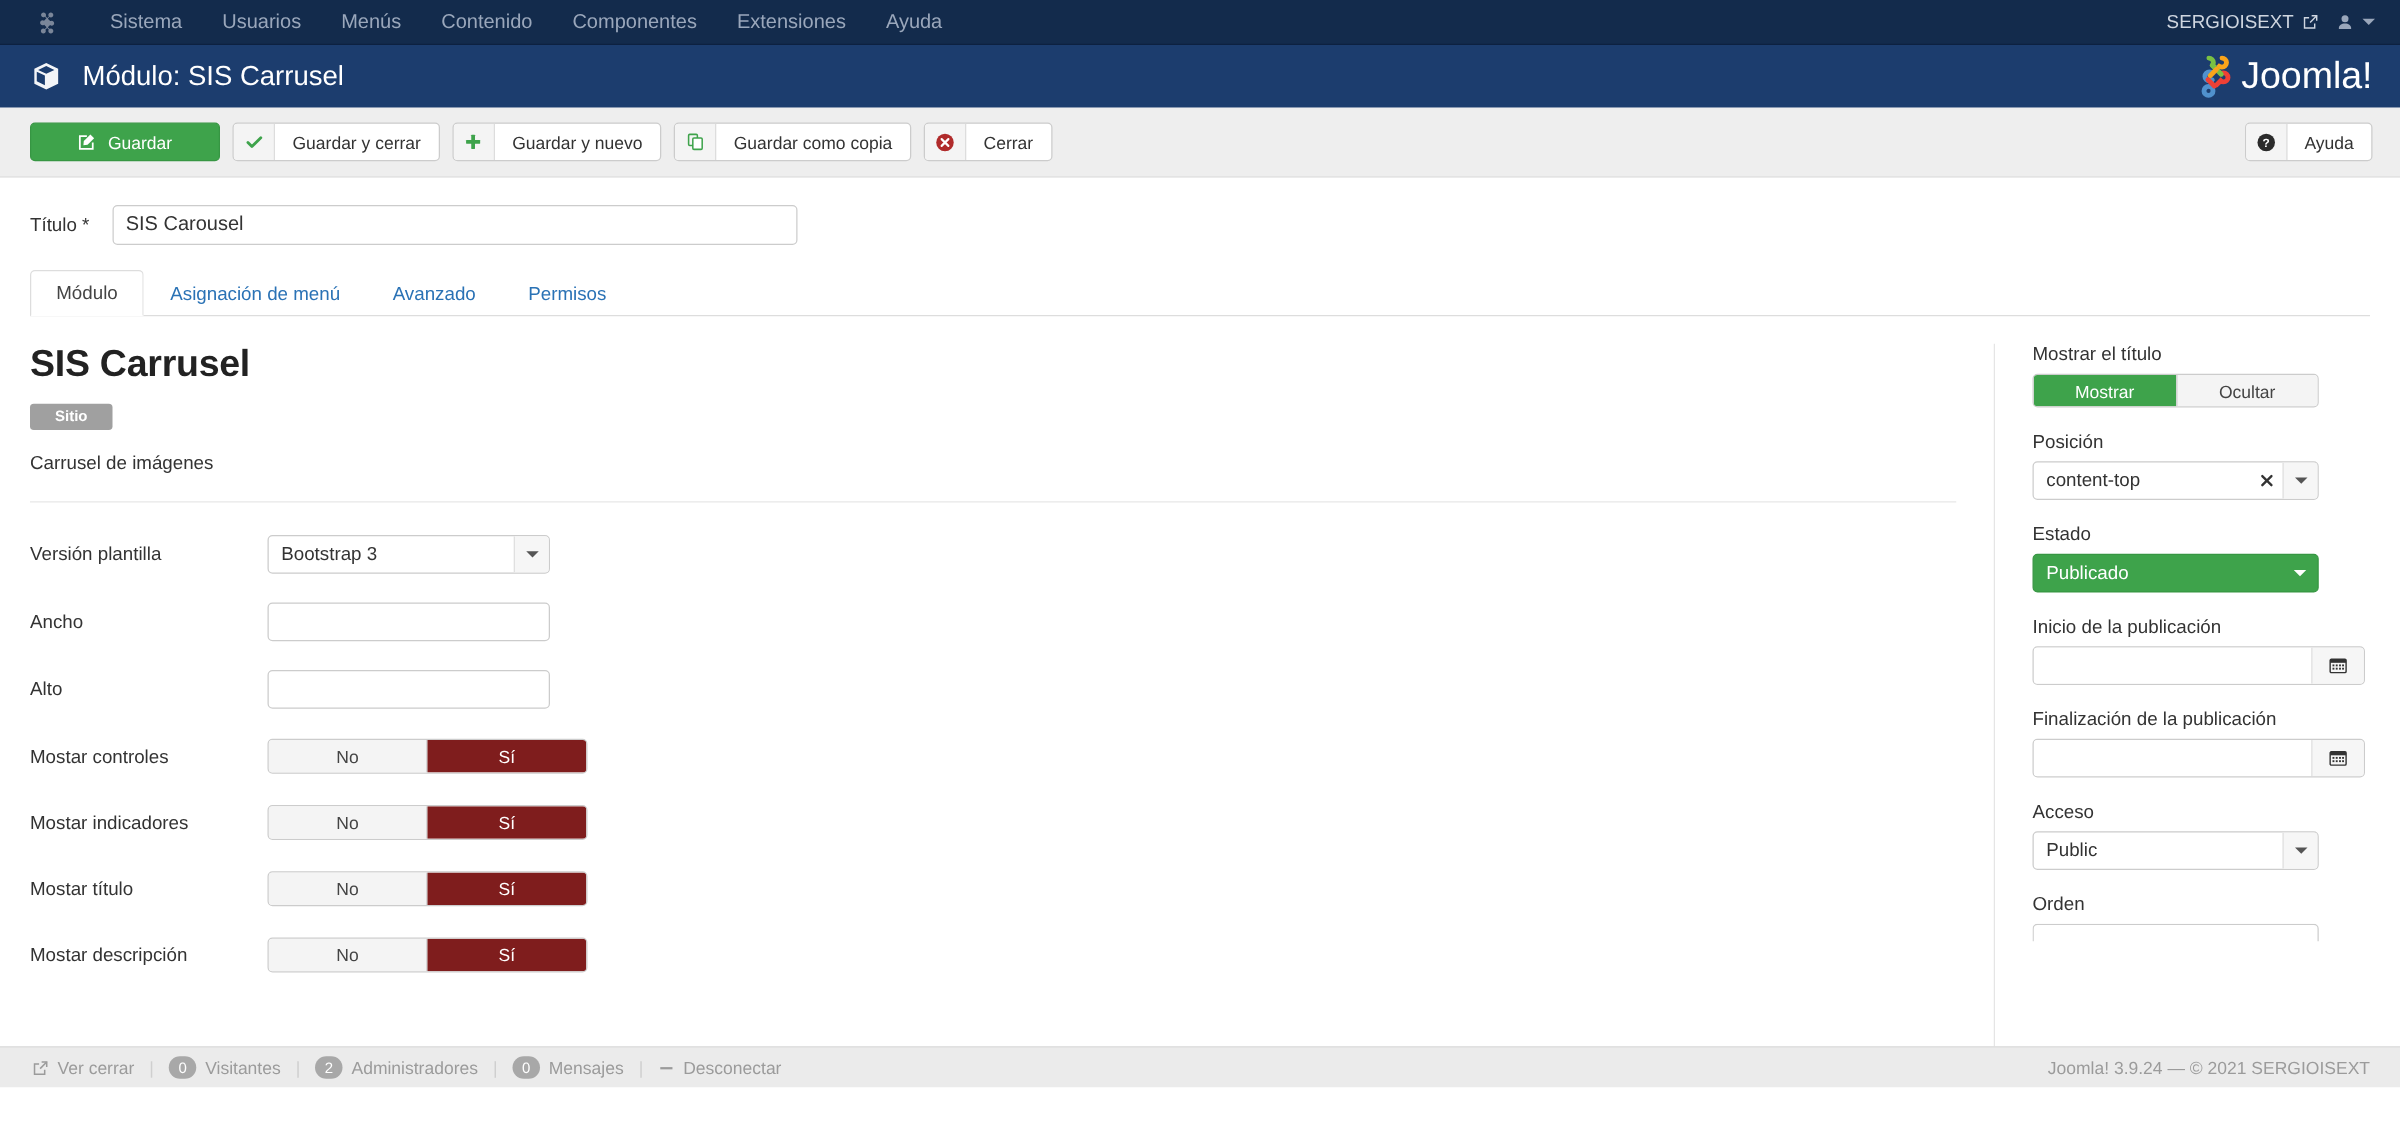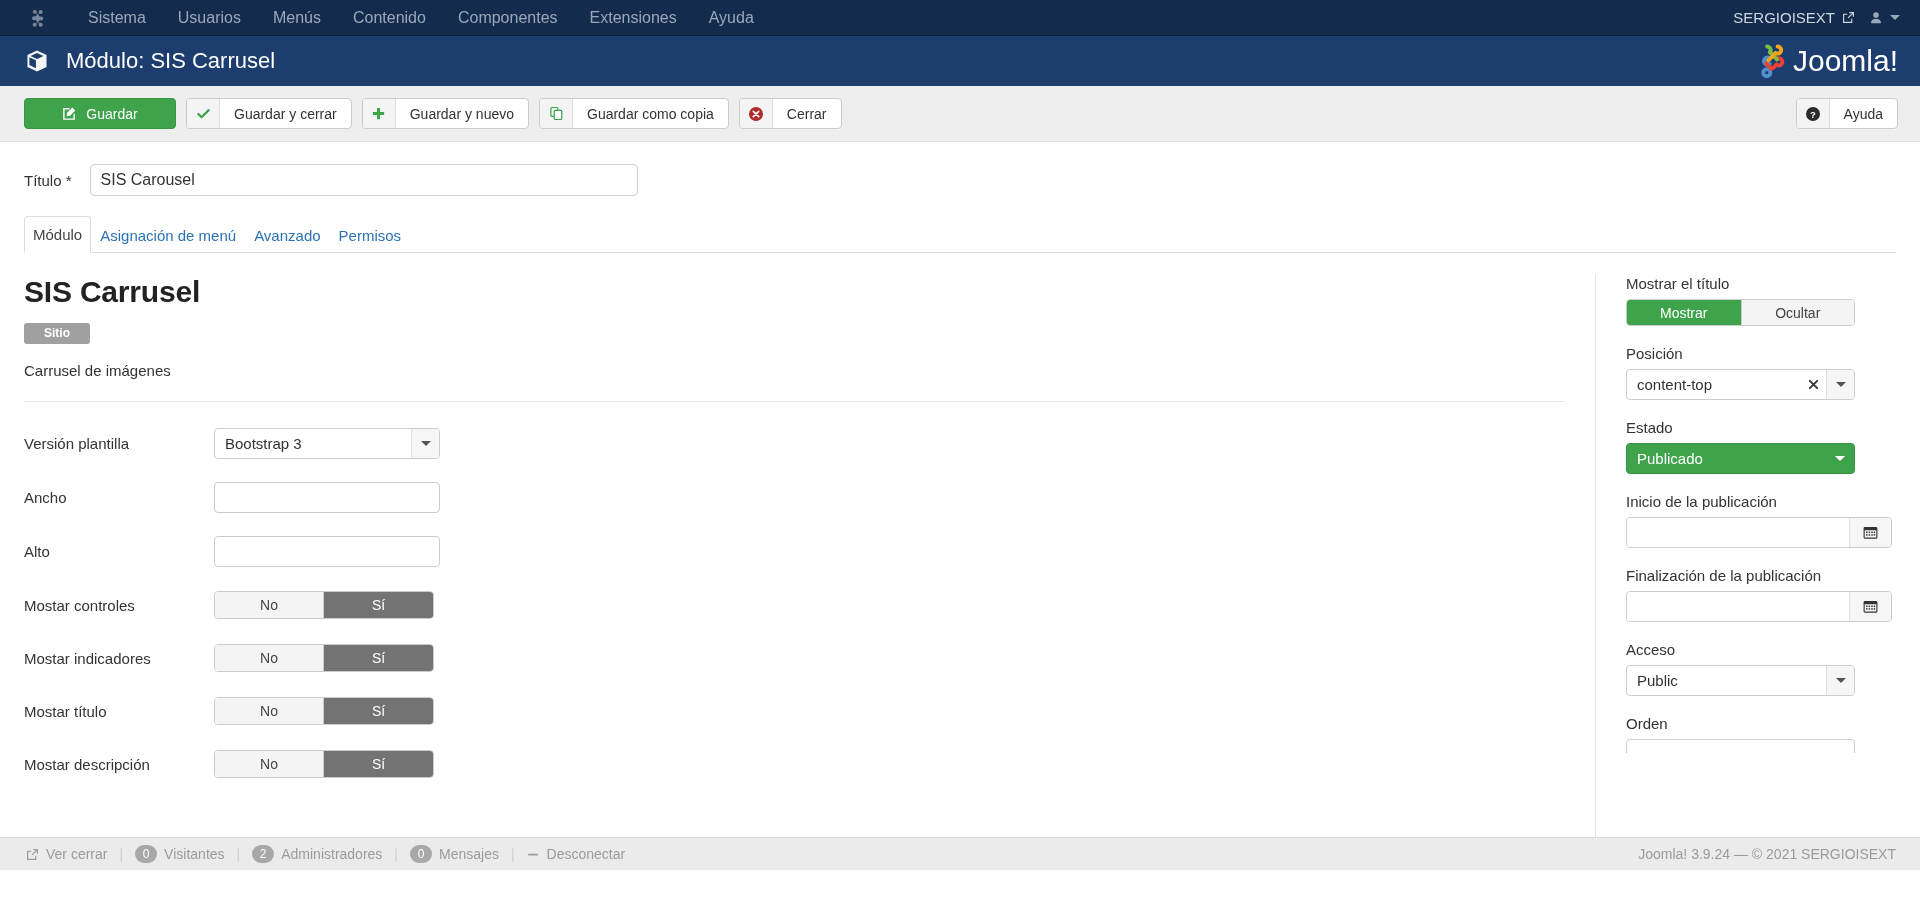--- a/index.html
+++ b/index.html
@@ -149,21 +149,21 @@
 
   
   .tabs {
     display: flex;
     align-items: flex-end;
     margin-top: 20px;
     border-bottom: 1px solid #ddd;
     padding-left: 0;
   }
   .tab {
-    padding: 9px 8px;
+    padding: 9px 20px;
     font-size: 15px;
     color: #2a72b5;
     cursor: pointer;
     border: 1px solid transparent;
     border-bottom: none;
     margin-bottom: -1px;
     border-radius: 4px 4px 0 0;
     white-space: nowrap;
   }
   .tab.active {
@@ -268,36 +268,36 @@
     background: #fff;
     padding: 0 9px;
     font-size: 15px;
     font-family: "Liberation Sans", sans-serif;
     color: #333;
   }
 
   
   .toggle {
     display: flex;
-    width: 220px;
+    width: 256px;
     height: 28px;
     border-radius: 4px;
     overflow: hidden;
     border: 1px solid #ccc;
   }
   .toggle .tg {
     flex: 1 1 50%;
     display: flex; align-items: center; justify-content: center;
     font-size: 14px;
     cursor: pointer;
     background: #f4f4f4;
     color: #444;
   }
   .toggle .tg.on {
-    background: #737373;
+    background: #7f1d1d;
     color: #fff;
   }
   .toggle .tg:first-child { border-right: 1px solid #ccc; }
   .toggle .tg.on:first-child { border-right: none; }
 
   
   .rfield { margin-bottom: 19px; }
   .rlabel {
     font-size: 15px;
     color: #333;

